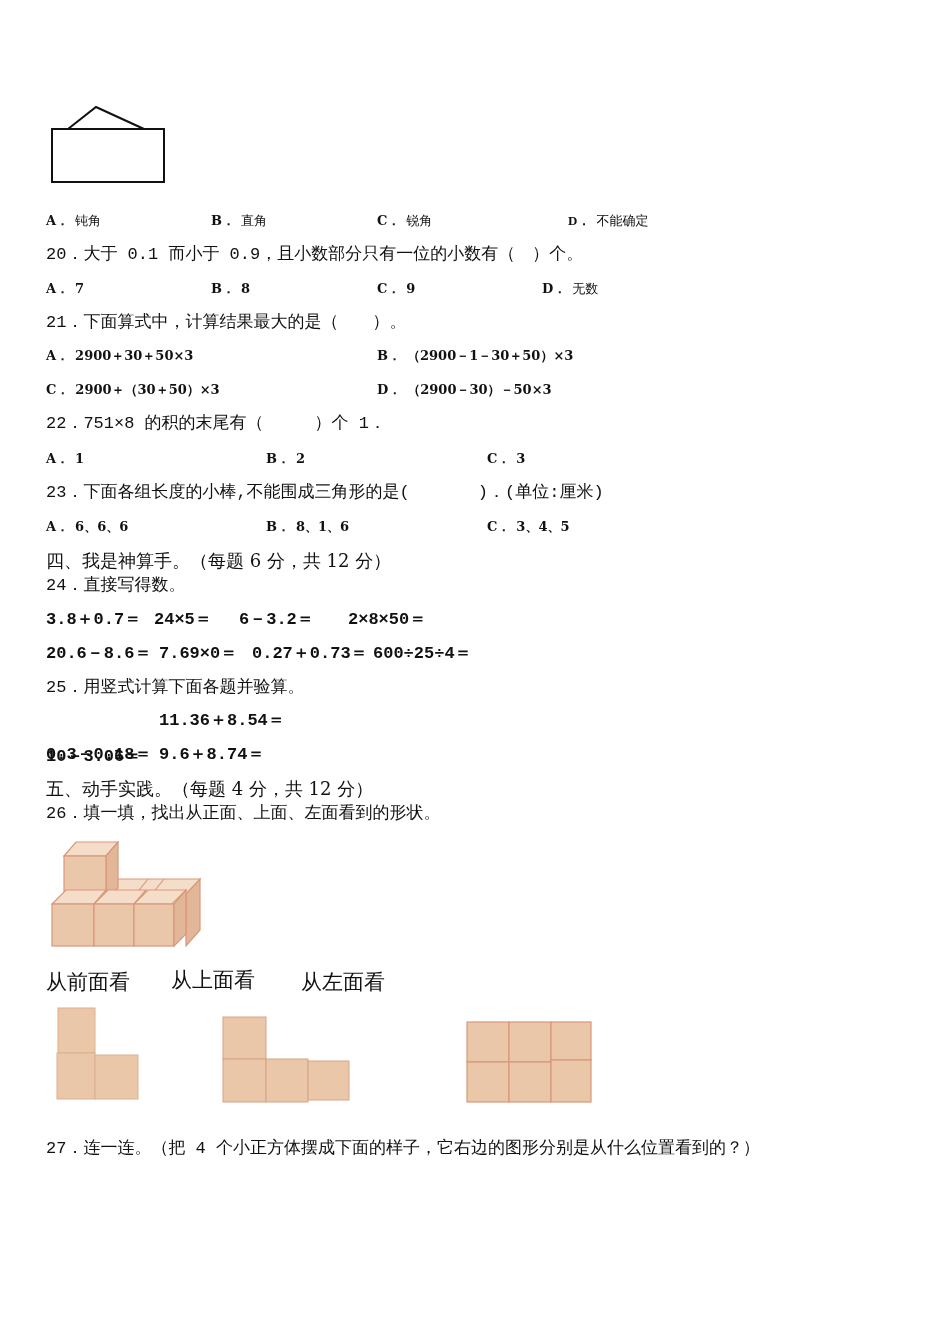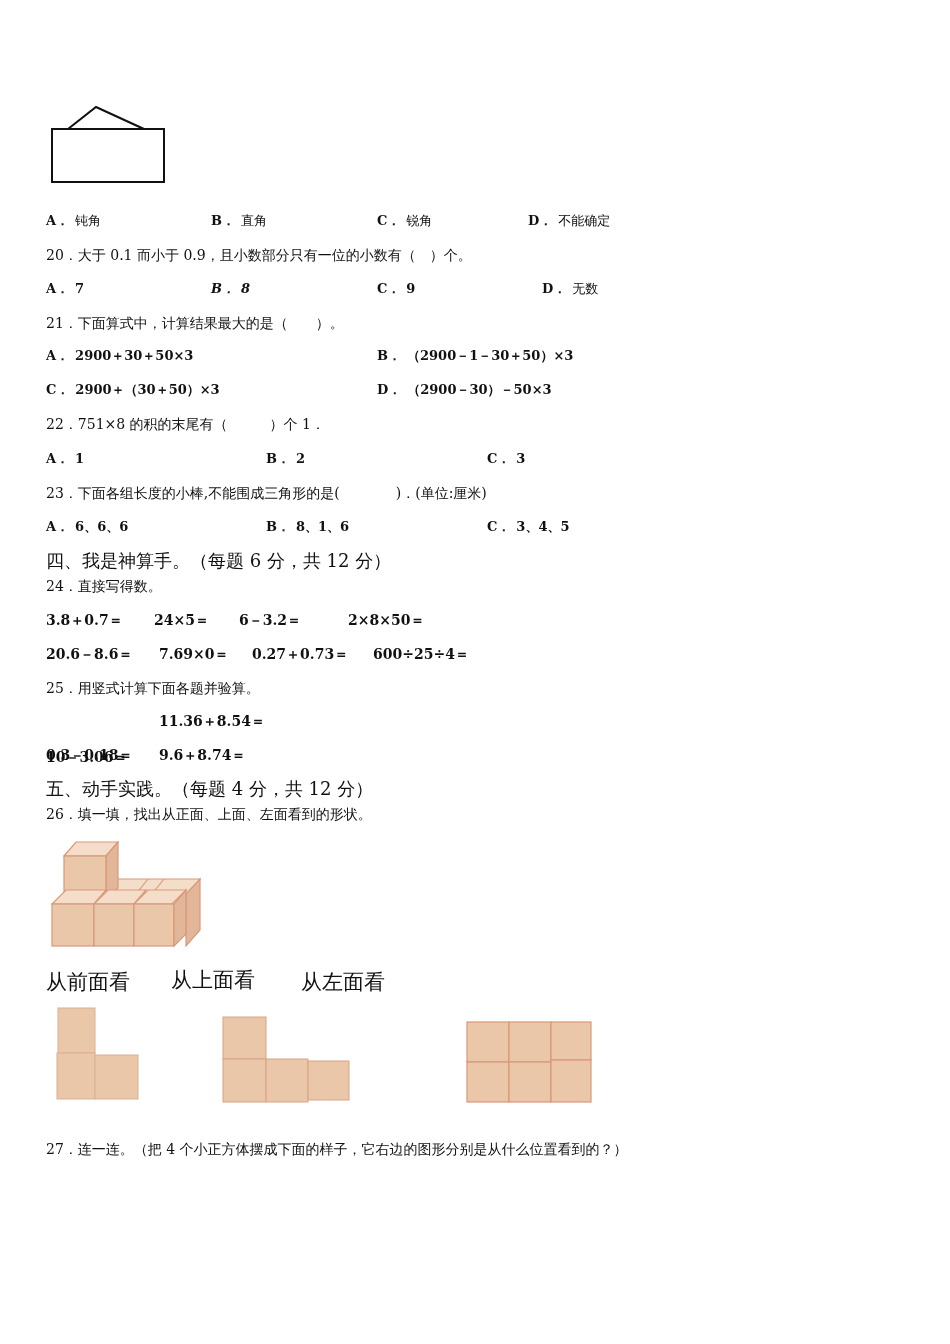--- a/index.html
+++ b/index.html
@@ -1,42 +1,42 @@
 <!DOCTYPE html>
 <html><head>
   <meta charset="utf-8">
   <style>
     html, body { margin: 0; padding: 0; background: #ffffff; }
     body { width: 950px; height: 1344px; position: relative; overflow: hidden;
            font-family: "DejaVu Serif", "Liberation Serif", serif; color: #111; }
     .abs { position: absolute; white-space: nowrap; }
-    .q { font-size: 14px; line-height: 18px; }
+    .q { font-size: 17px; line-height: 18px; font-family: Liberation Mono, monospace; }
     .b { font-weight: bold; }
     .opt { font-size: 13px; line-height: 18px; }
     .opt .lbl { font-weight: bold; margin-right: 6px; }
     .sec { font-size: 18px; line-height: 18px; }
     svg { position: absolute; display: block; }
     .figlabel { font-family: "DejaVu Sans", "Liberation Sans", sans-serif; font-size: 21px; line-height: 18px; }
   </style>
 </head>
 <body>
 
 <svg style="left:48px;top:103px;" width="120" height="82" viewBox="0 0 120 82">
   <polyline points="20,26 48,4 96,26" fill="none" stroke="#111" stroke-width="2"></polyline>
   <rect x="4" y="26" width="112" height="53" fill="none" stroke="#111" stroke-width="2"></rect>
 </svg>
 
 <div class="abs opt" style="left:46px;top:212px;"><span class="lbl">A．</span><span>钝角</span></div>
 <div class="abs opt" style="left:211px;top:212px;"><span class="lbl">B．</span><span>直角</span></div>
 <div class="abs opt" style="left:377px;top:212px;"><span class="lbl">C．</span><span>锐角</span></div>
-<div class="abs opt" style="left:528px;top:212px;"><span class="lbl">D．</span><span>不能确定</span></div>
+<div class="abs opt" style="left:568px;top:212px;font-family:Liberation Serif, serif;"><span class="lbl">D．</span><span>不能确定</span></div>
 
 <div class="abs q" style="left:46px;top:246px;">20．大于 0.1 而小于 0.9，且小数部分只有一位的小数有（　）个。</div>
 <div class="abs opt" style="left:46px;top:280px;"><span class="lbl">A．</span><span class="b">7</span></div>
-<div class="abs opt" style="left:211px;top:280px;font-style:italic;"><span class="lbl">B．</span><span class="b">8</span></div>
+<div class="abs opt" style="left:211px;top:280px;"><span class="lbl">B．</span><span class="b">8</span></div>
 <div class="abs opt" style="left:377px;top:280px;"><span class="lbl">C．</span><span class="b">9</span></div>
 <div class="abs opt" style="left:542px;top:280px;"><span class="lbl">D．</span><span>无数</span></div>
 
 <div class="abs q" style="left:46px;top:314px;">21．下面算式中，计算结果最大的是（　　）。</div>
 <div class="abs opt b" style="left:46px;top:347px;"><span class="lbl">A．</span><span>2900＋30＋50×3</span></div>
 <div class="abs opt b" style="left:377px;top:347px;"><span class="lbl">B．</span><span>（2900－1－30＋50）×3</span></div>
 <div class="abs opt b" style="left:46px;top:381px;"><span class="lbl">C．</span><span>2900＋（30＋50）×3</span></div>
 <div class="abs opt b" style="left:377px;top:381px;"><span class="lbl">D．</span><span>（2900－30）－50×3</span></div>
 
 <div class="abs q" style="left:46px;top:415px;">22．751×8 的积的末尾有（　　　）个 1．</div>

